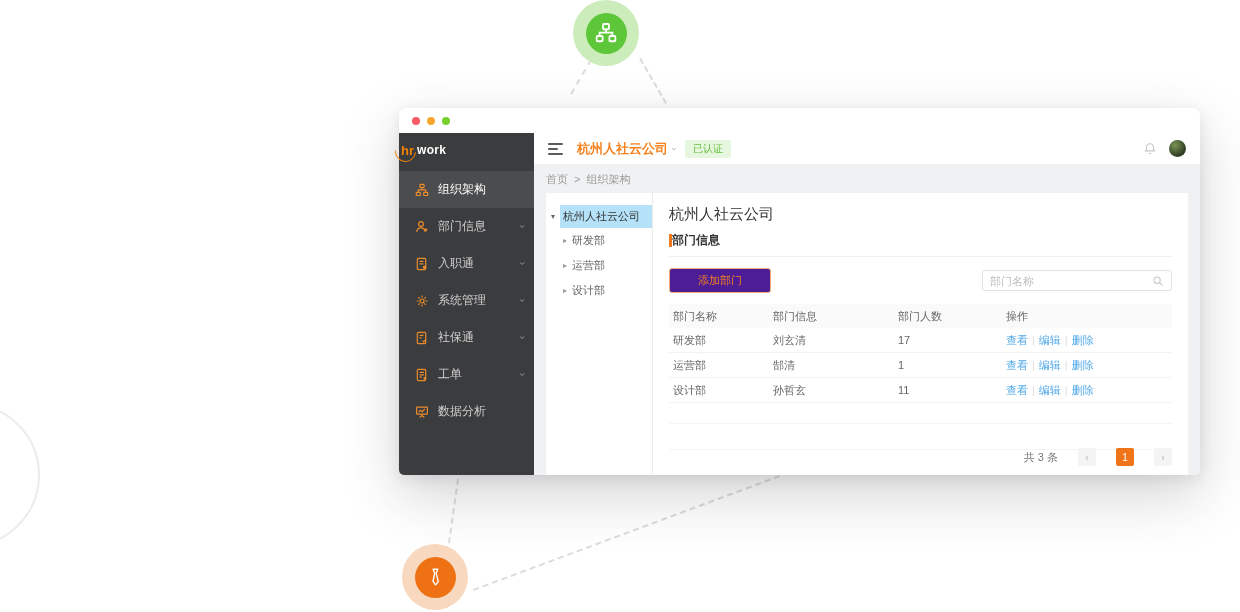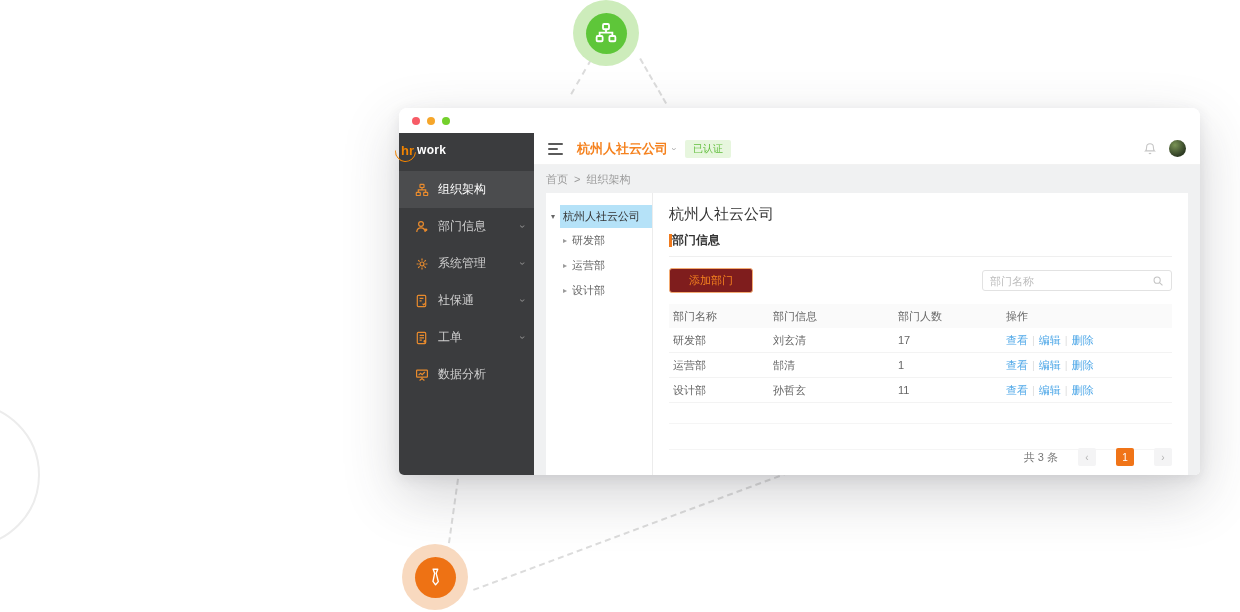--- a/index.html
+++ b/index.html
@@ -81,22 +81,22 @@
 
   .main-panel { flex:1; background:#fff; padding:12px 16px 0; position:relative;
                 display:flex; flex-direction:column; min-width:0; }
   .m-title { font-size:15px; color:#333; font-weight:500; margin-bottom:10px; }
   .m-headcount { font-size:11px; color:#999; margin-bottom:13px; }
   .m-headcount b { color:#666; font-weight:normal; margin-left:10px; }
   .m-section { display:flex; align-items:center; font-size:12px; color:#333; font-weight:bold;
                border-left:3px solid #f07a1d; line-height:13px; }
   .m-sec-divider { border-bottom:1px solid #efefef; margin:9px 0 11px; }
   .toolbar { display:flex; justify-content:space-between; align-items:center; margin-bottom:11px; }
-  .btn-add { background:#7f1d1d; border:1px solid #f3ab72; color:#f5821f; font-size:11px;
-             padding:4px 19px; border-radius:3px; cursor:pointer;
+  .btn-add { background:#4c1d95; border:1px solid #f3ab72; color:#f5821f; font-size:11px;
+             padding:4px 28px; border-radius:3px; cursor:pointer;
              font-family:"Liberation Sans","DejaVu Sans",sans-serif; }
   .search-box { width:190px; height:21px; border:1px solid #e2e2e2; border-radius:3px;
                 display:flex; align-items:center; padding:0 7px; background:#fff; }
   .search-box input { flex:1; border:none; outline:none; font-size:11px; color:#666; min-width:0;
                       font-family:"Liberation Sans","DejaVu Sans",sans-serif; }
   .search-box input::placeholder { color:#bdbdbd; }
 
   .tbl-head, .tbl-row { display:grid; grid-template-columns:100px 125px 108px 1fr;
                         align-items:center; padding-left:4px; font-size:11px; }
   .tbl-head { background:#fafafa; height:24px; color:#666; }
@@ -177,20 +177,31 @@
               <svg viewBox="0 0 14 14" fill="none" stroke="#e98b2d" stroke-width="1.2">
                 <circle cx="6" cy="4" r="2.4"></circle>
                 <path d="M1.8 12c0-2.6 1.9-4.1 4.2-4.1S10.2 9.4 10.2 12"></path>
                 <circle cx="11" cy="9.8" r="1.4" fill="#e98b2d" stroke="none"></circle>
               </svg>
             </span>
             <span>部门信息</span>
             <span class="chev">›</span>
           </div>
 
+          <div class="menu-item">
+            <span class="mi-icon">
+              <svg viewBox="0 0 14 14" fill="none" stroke="#e98b2d" stroke-width="1.2">
+                <rect x="2.3" y="1.4" width="8.4" height="11.2" rx="1"></rect>
+                <path d="M4.6 4.4h3.8M4.6 6.8h3.8"></path>
+                <circle cx="9.6" cy="10.2" r="1.7" fill="#e98b2d" stroke="none"></circle>
+              </svg>
+            </span>
+            <span>入职通</span>
+            <span class="chev">›</span>
+          </div>
 
           <div class="menu-item">
             <span class="mi-icon">
               <svg viewBox="0 0 14 14" fill="none" stroke="#e98b2d" stroke-width="1.2">
                 <circle cx="7" cy="7" r="2"></circle>
                 <path d="M7 1.6v2M7 10.4v2M1.6 7h2M10.4 7h2M3.2 3.2l1.4 1.4M9.4 9.4l1.4 1.4M10.8 3.2L9.4 4.6M4.6 9.4l-1.4 1.4"></path>
               </svg>
             </span>
             <span>系统管理</span>
             <span class="chev">›</span>

